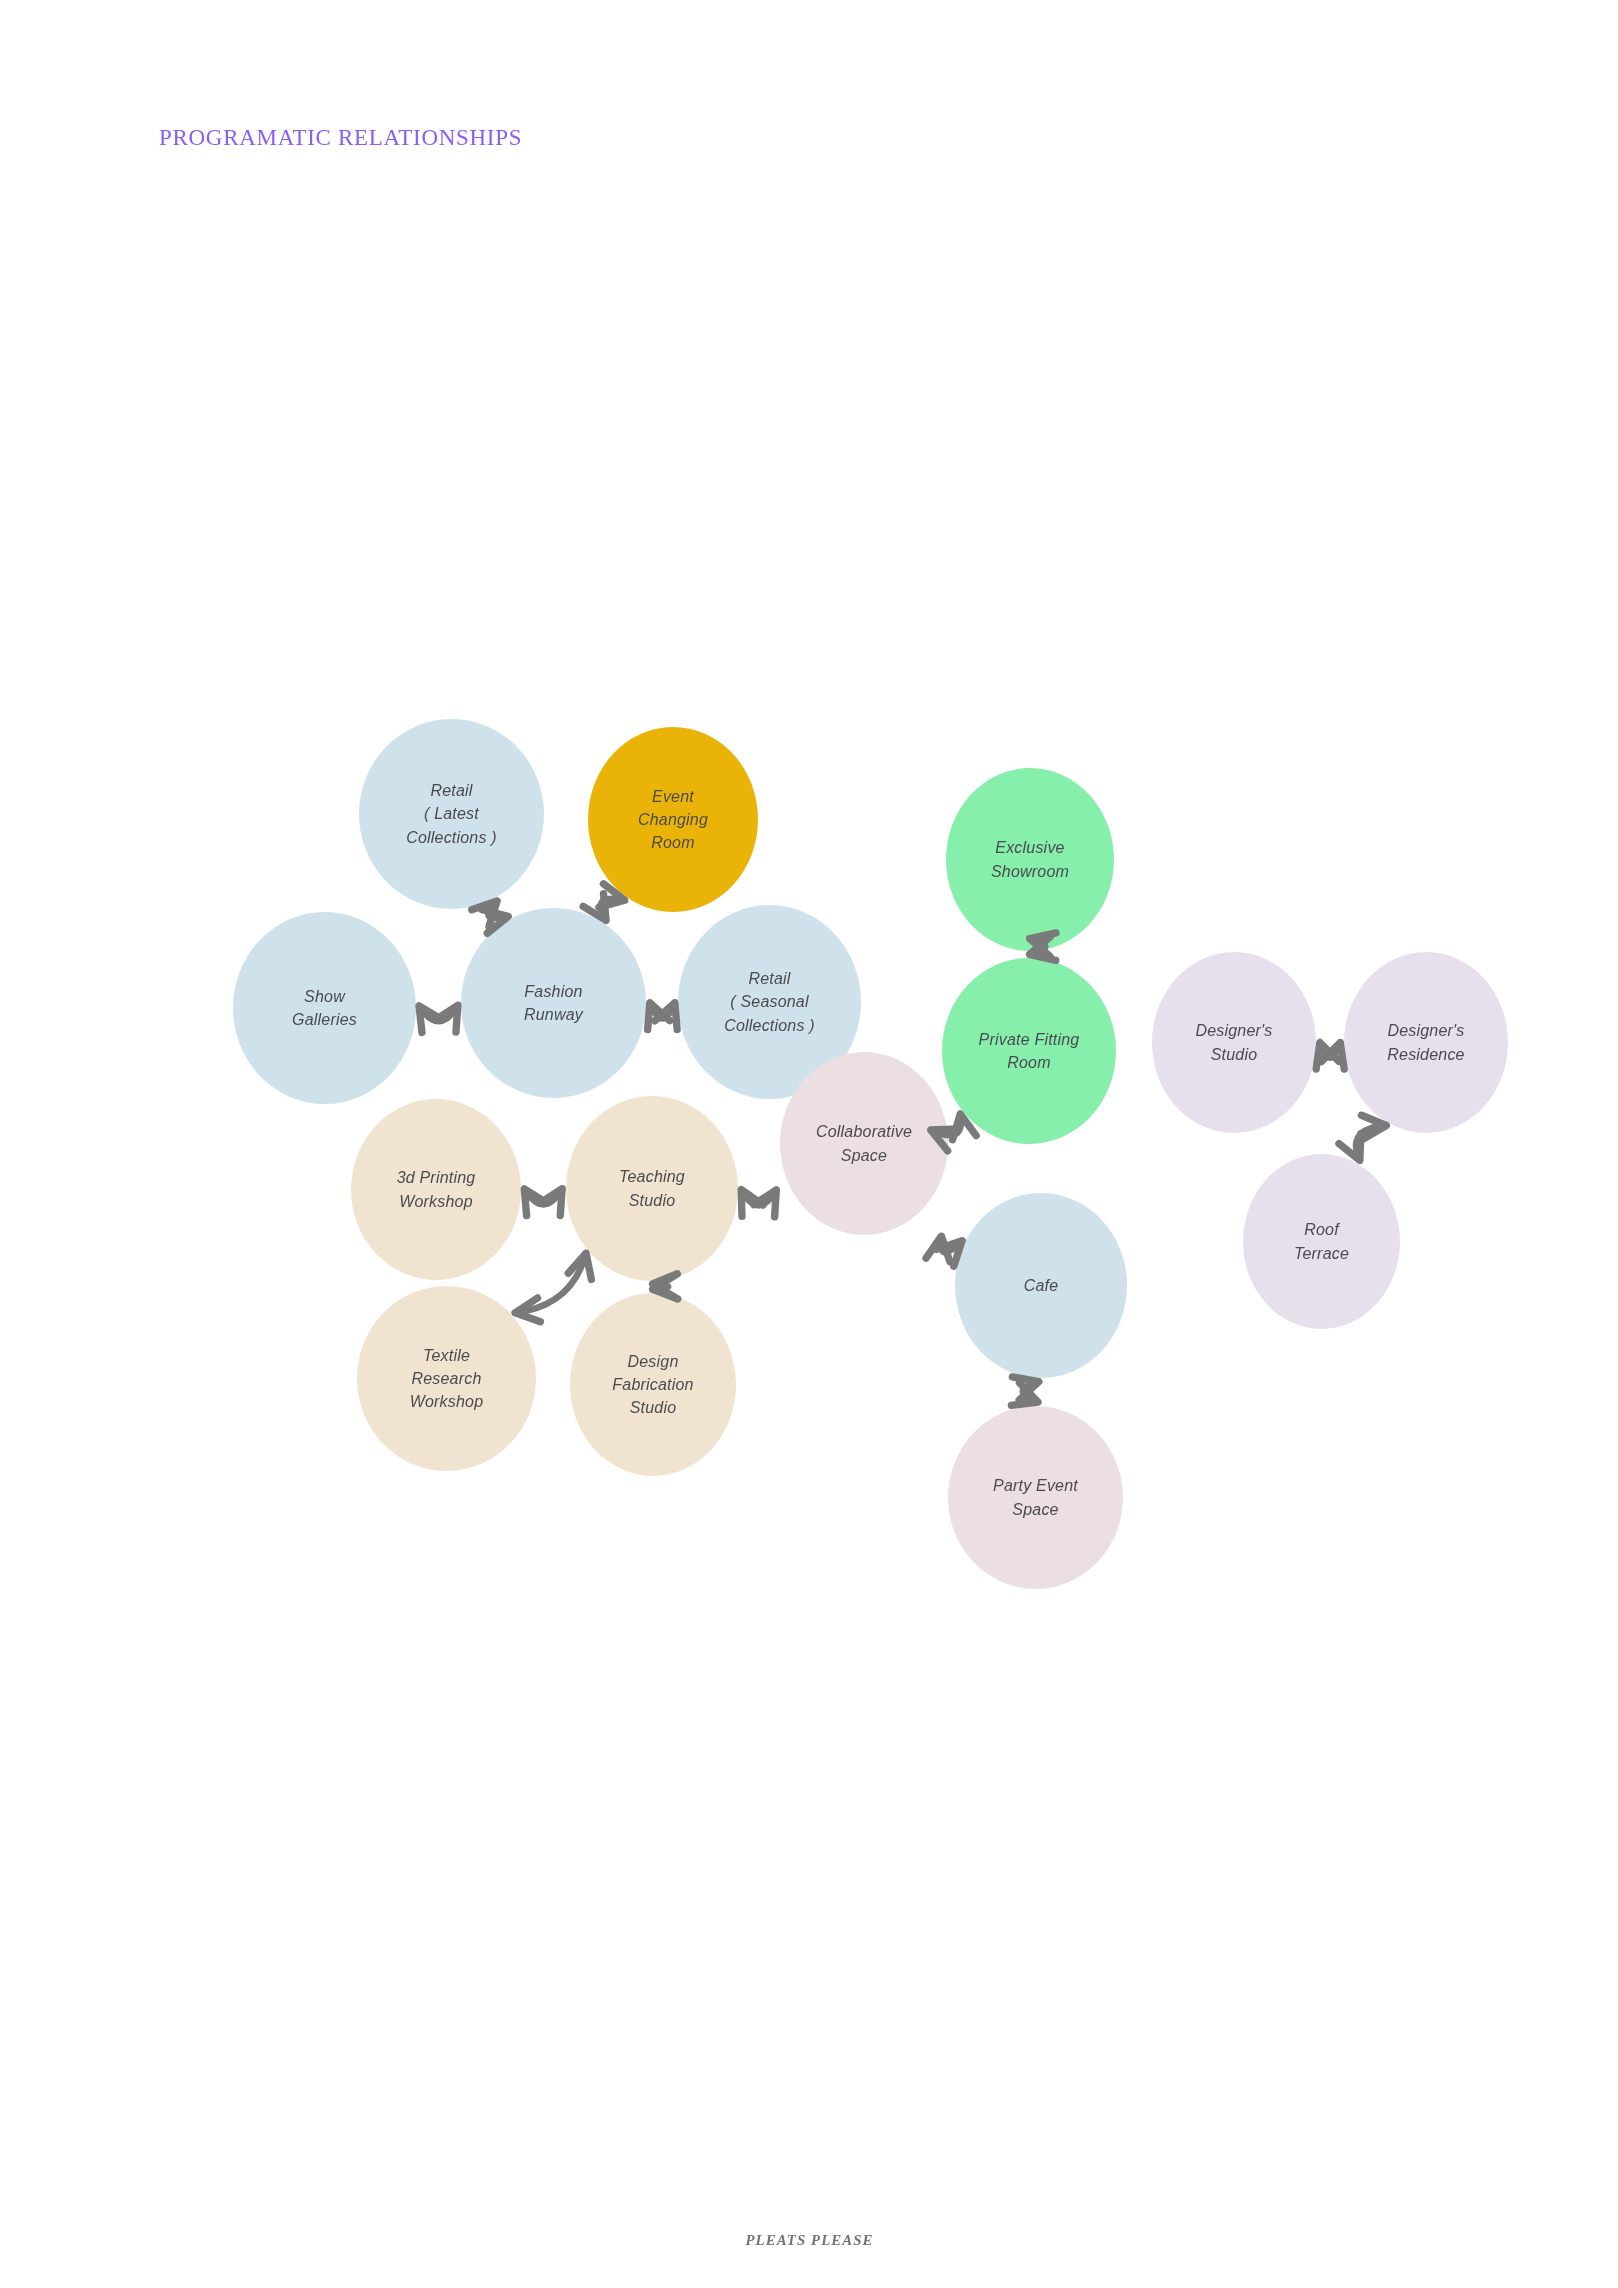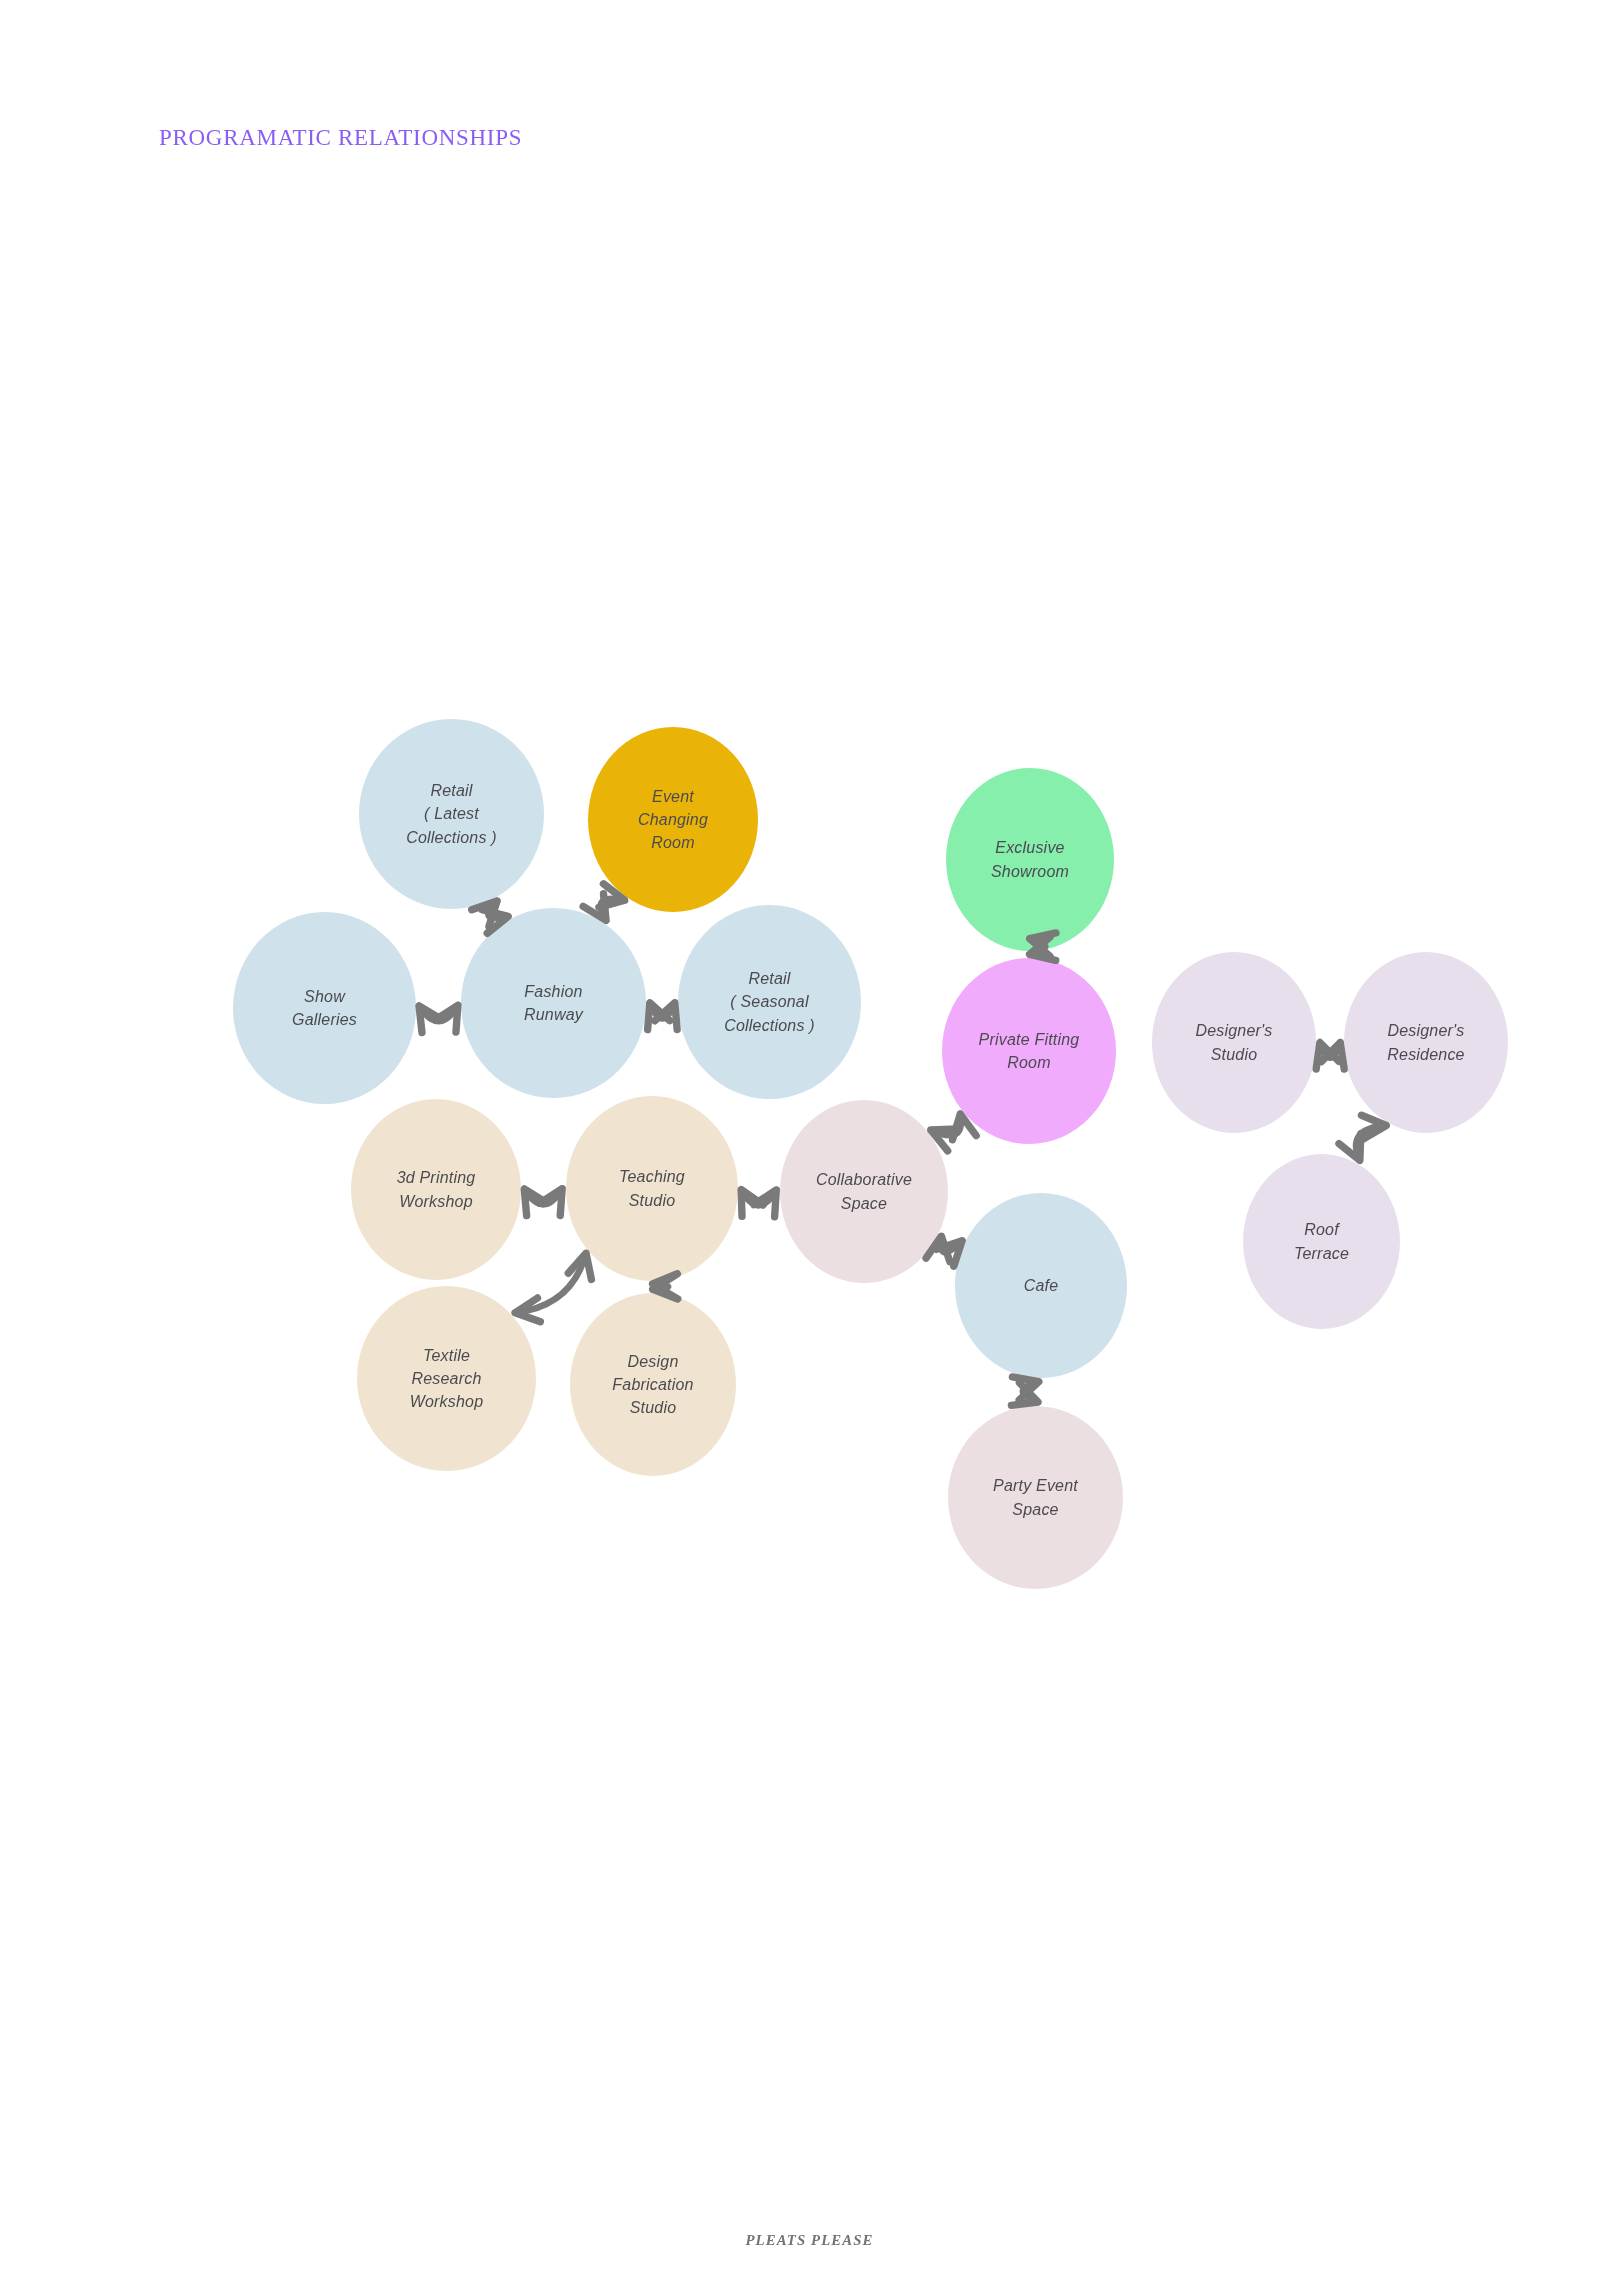--- a/index.html
+++ b/index.html
@@ -167,29 +167,29 @@
       <div class="node" style="left: 357px; top: 1286px; width: 179px; height: 185px; background: rgb(240, 228, 209);">
         <span class="node-label">Textile
 Research
 Workshop</span>
       </div>
       <div class="node" style="left: 570px; top: 1293px; width: 166px; height: 183px; background: rgb(240, 228, 209);">
         <span class="node-label">Design
 Fabrication
 Studio</span>
       </div>
-      <div class="node" style="left: 780px; top: 1100px; width: 168px; height: 183px; background: rgb(236, 223, 226);">
+      <div class="node" style="left: 780px; top: 1052px; width: 168px; height: 183px; background: rgb(236, 223, 226);">
         <span class="node-label">Collaborative
 Space</span>
       </div>
       <div class="node" style="left: 946px; top: 768px; width: 168px; height: 183px; background: #86efac;">
         <span class="node-label">Exclusive
 Showroom</span>
       </div>
-      <div class="node" style="left: 942px; top: 958px; width: 174px; height: 186px; background: #f0abfc;">
+      <div class="node" style="left: 942px; top: 958px; width: 174px; height: 186px; background: #86efac;">
         <span class="node-label">Private  Fitting
 Room</span>
       </div>
       <div class="node" style="left: 955px; top: 1193px; width: 172px; height: 185px; background: rgb(207, 225, 235);">
         <span class="node-label">Cafe</span>
       </div>
       <div class="node" style="left: 948px; top: 1406px; width: 175px; height: 183px; background: rgb(236, 223, 226);">
         <span class="node-label">Party  Event
 Space</span>
       </div>

